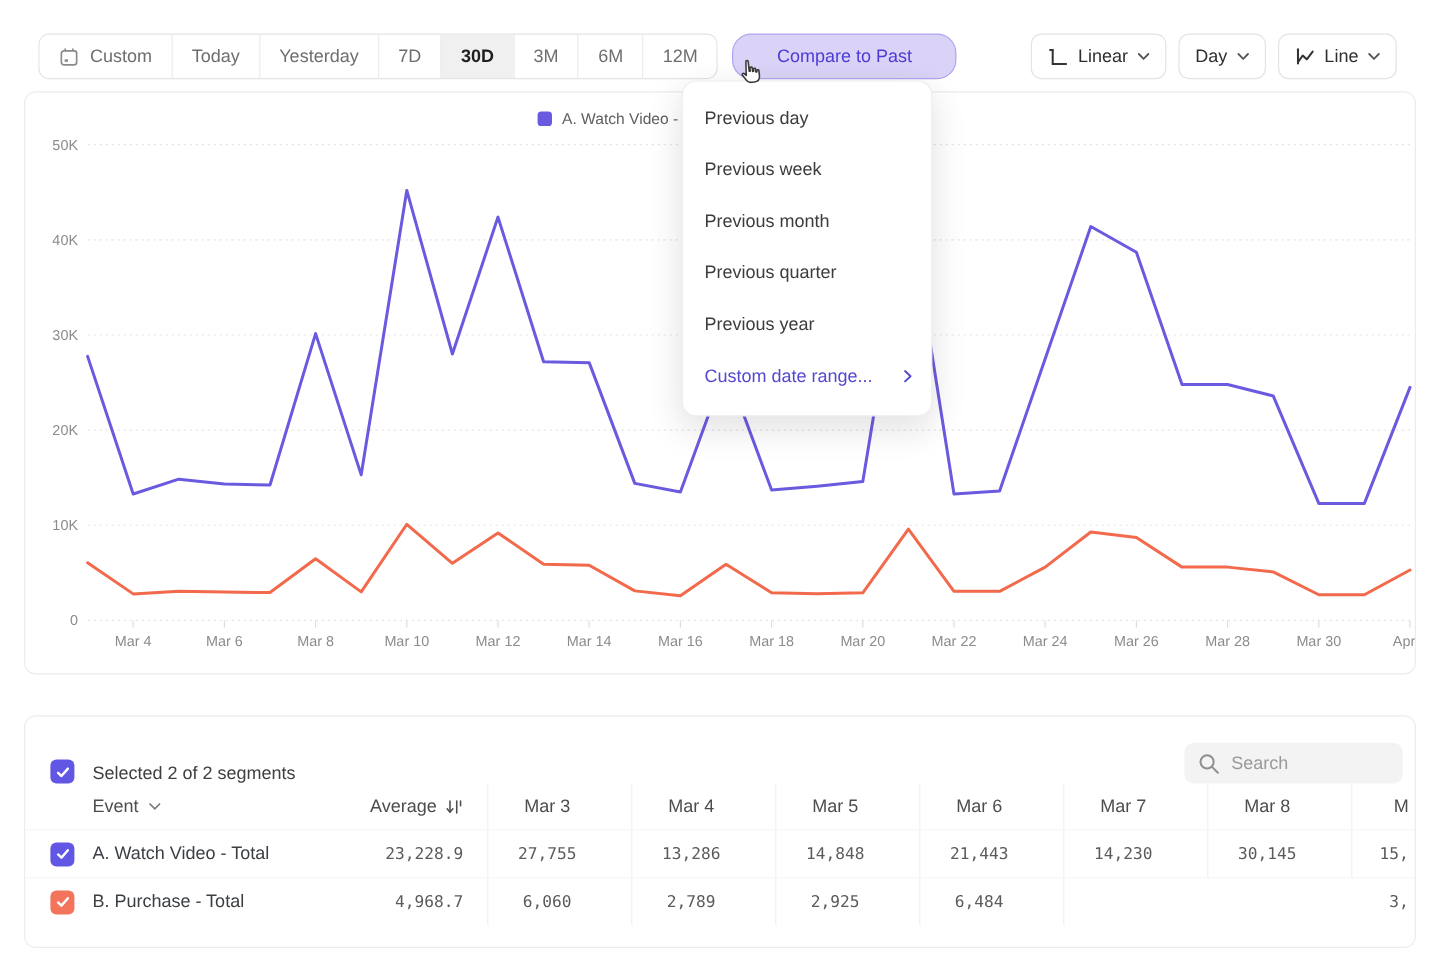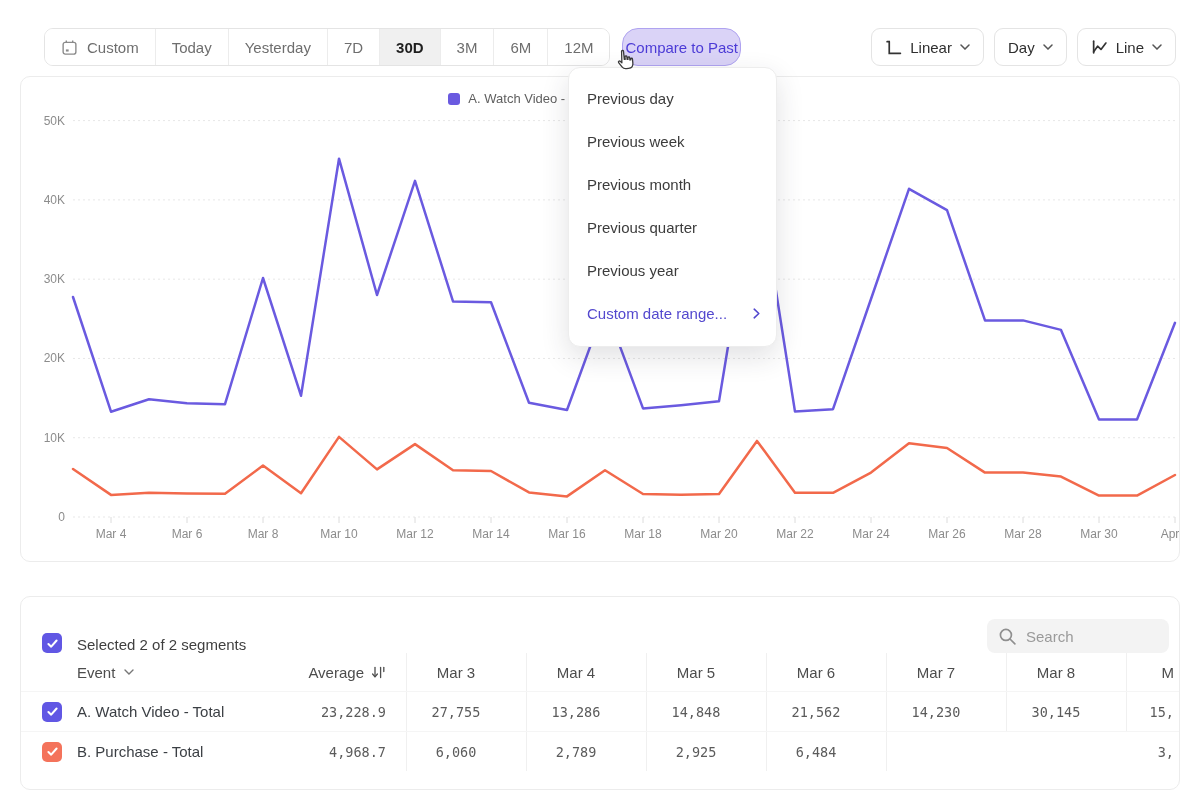--- a/index.html
+++ b/index.html
@@ -1,29 +1,29 @@
 <!DOCTYPE html>
 <html><head>
 <meta charset="utf-8">
 <style>
   * { margin:0; padding:0; box-sizing:border-box; }
   html,body { width:1200px; height:802px; background:#fff;
     font-family:"Liberation Sans", sans-serif; overflow:hidden; position:relative; }
 
   
-  .toolbar { position:absolute; left:16px; top:28px; width:1160px; height:38px;
+  .toolbar { position:absolute; left:4px; top:28px; width:1160px; height:38px;
     display:flex; align-items:stretch; }
   .seg-group { display:flex; border:1px solid #E4E4E4; border-radius:9px;
     background:#fff; overflow:hidden; margin-left:28px; }
   .seg-btn { display:flex; align-items:center; gap:9px; padding:0 16px;
     font-size:15px; color:#6E6E6E; background:#fff; border:none; cursor:pointer;
     border-left:1px solid #ECECEC; white-space:nowrap; }
   .seg-btn:first-child { border-left:none; }
   .seg-btn.active { background:#F0F0F0; color:#1F1F1F; font-weight:700; }
-  .compare-btn { margin-left:12px; padding:0 2px; font-size:15px; font-weight:500;
+  .compare-btn { margin-left:12px; padding:0 36px; font-size:15px; font-weight:500;
     color:#4C3BD6; background:#DAD3F7; border:1.5px solid #AFA3F0; border-radius:16px;
     cursor:pointer; }
   .spacer { flex:1; }
   .ctl-btn { display:flex; align-items:center; gap:8px; padding:0 13px; margin-left:10px;
     font-size:15px; font-weight:500; color:#2F2F2F; background:#fff;
     border:1px solid #E4E4E4; border-radius:9px; cursor:pointer; }
 
   
   .chart-card { position:absolute; left:20px; top:76px; width:1160px; height:486px;
     border:1px solid #ECECEC; border-radius:10px; background:#fff; overflow:hidden; }
@@ -297,21 +297,21 @@
     <div class="cell c-day">
         <span class="num">27,755</span>
       </div>
     <div class="cell c-day">
         <span class="num">13,286</span>
       </div>
     <div class="cell c-day">
         <span class="num">14,848</span>
       </div>
     <div class="cell c-day">
-        <span class="num">21,562</span>
+        <span class="num">21,443</span>
       </div>
     <div class="cell c-day">
         <span class="num">14,230</span>
       </div>
     <div class="cell c-day">
         <span class="num">30,145</span>
       </div>
     <div class="cell c-last">
         <span class="num">15,</span>
       </div>

